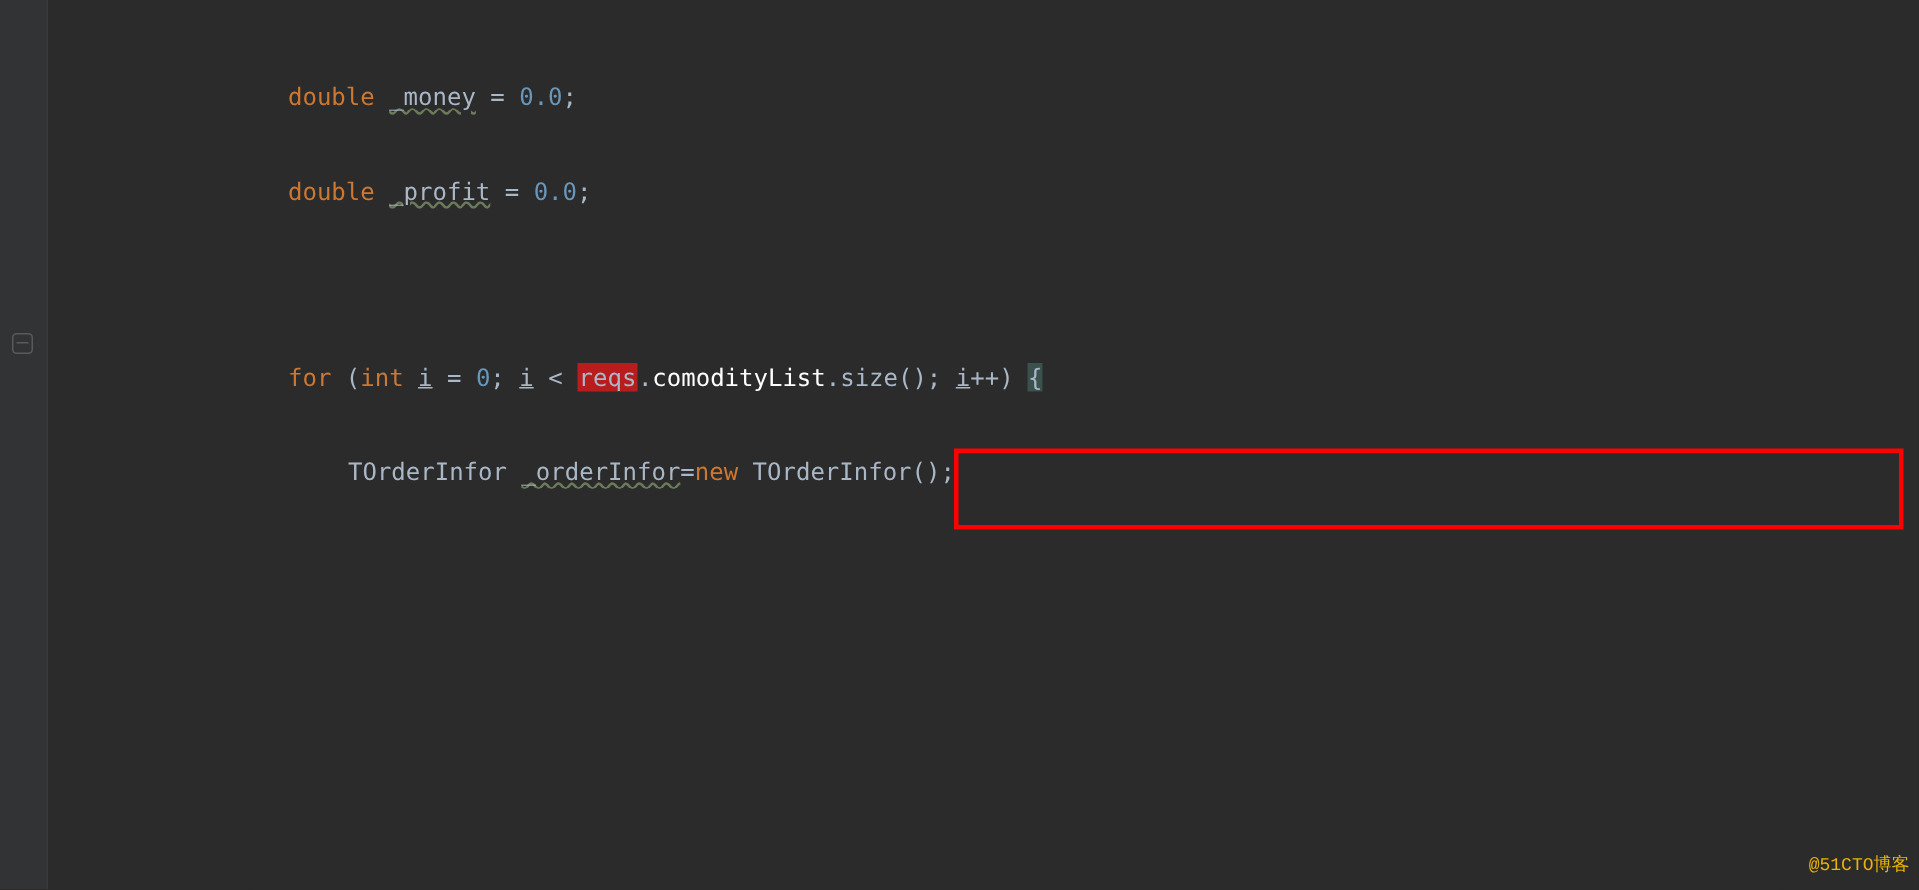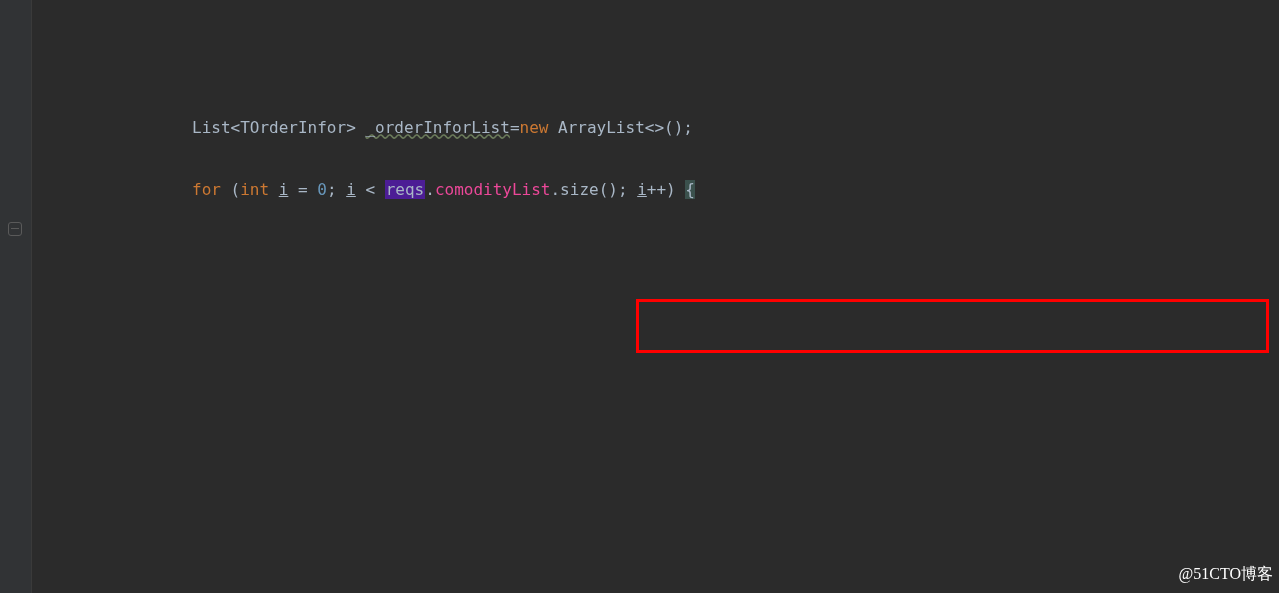--- a/index.html
+++ b/index.html
@@ -43,23 +43,23 @@
     .code {
       position: absolute;
       left: 32px;
       top: 18px;
       white-space: pre;
       color: #a9b7c6;
     }
     .comment { color: #808080; }
     .keyword { color: #cc7832; }
     .number { color: #6897bb; }
-    .field { color: #ec4899; }
+    .field { color: #ffffff; }
     .highlight-reqs {
-      background: #4c1d95;
+      background: #b91c1c;
       padding: 0 1px;
     }
     .underline-wave {
       text-decoration: underline;
       text-decoration-style: wavy;
       text-decoration-color: #6a7a5a;
     }
     .underline {
       text-decoration: underline;
       text-decoration-color: #a9b7c6;
@@ -73,39 +73,41 @@
       top: 299px;
       width: 633px;
       height: 54px;
       border: 3px solid #ff0000;
       pointer-events: none;
     }
     .watermark {
       position: absolute;
       right: 6px;
       bottom: 4px;
-      color: #ffffff;
-      font-size: 16px;
-      font-family: Liberation Serif, serif;
+      color: #eab308;
+      font-size: 12px;
+      font-family: Liberation Mono, monospace;
     }
     .line { display: block; height: 31.2px; }
     .indent1 { padding-left: 160px; }
     .indent2 { padding-left: 200px; }
   </style>
 </head>
 <body>
 
 <div class="gutter">
   <div class="gutter-icon"></div>
 </div>
 
 <div class="code">
+<span class="line indent1"><span class="keyword">double</span> <span class="underline-wave">_money</span><span> = </span><span class="number">0.0</span><span>;</span></span>
+<span class="line indent1"><span class="keyword">double</span> <span class="underline-wave">_profit</span><span> = </span><span class="number">0.0</span><span>;</span></span>
 <span class="line"> </span>
-<span class="line indent1"><span>List&lt;TOrderInfor&gt; </span><span class="underline-wave">_orderInforList</span><span>=</span><span class="keyword">new</span><span> ArrayList&lt;&gt;();</span></span>
 <span class="line indent1"><span class="keyword">for</span><span> (</span><span class="keyword">int</span><span> </span><span class="underline">i</span><span> = </span><span class="number">0</span><span>; </span><span class="underline">i</span><span> &lt; </span><span class="highlight-reqs">reqs</span><span>.</span><span class="field">comodityList</span><span>.size(); </span><span class="underline">i</span><span>++) </span><span class="brace-match">{</span></span>
+<span class="line indent2"><span>TOrderInfor </span><span class="underline-wave">_orderInfor</span><span>=</span><span class="keyword">new</span><span> TOrderInfor();</span></span>
 <span class="line"> </span>
 
 
 
 
 
 
 
 
 

